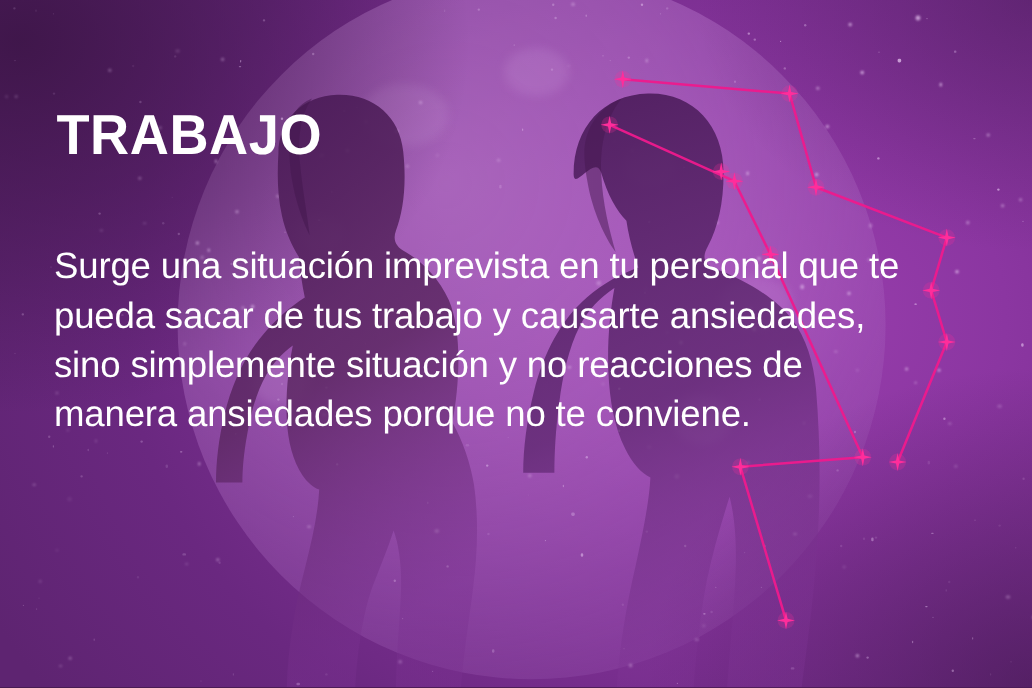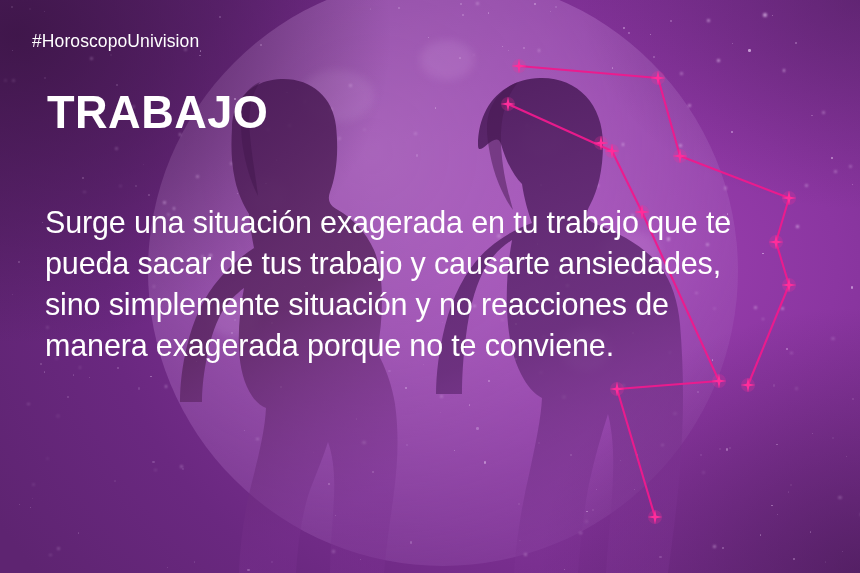--- a/index.html
+++ b/index.html
@@ -578,25 +578,24 @@
           </g>
           <g>
             <circle cx="655" cy="517" r="7" fill="#ff2d9b" opacity="0.22"></circle>
             <path d="M655.00,509.50 L656.34,515.66 L662.50,517.00 L656.34,518.34 L655.00,524.50 L653.66,518.34 L647.50,517.00 L653.66,515.66 Z" fill="#ff2d9b"></path>
           </g>
         </g>
     </svg>
   </div>
 
   <div class="content">
-    <div class="hashtag">#HoroscopoUnivision</div>
 
     <div class="headline">TRABAJO</div>
 
     <div class="body-copy" id="body-copy">
-        <span class="line">Surge una situación exagerada en tu trabajo que te</span>
+        <span class="line">Surge una situación imprevista en tu personal que te</span>
         <span class="line">pueda sacar de tus trabajo y causarte ansiedades,</span>
         <span class="line">sino simplemente situación y no reacciones de</span>
-        <span class="line">manera exagerada porque no te conviene.</span>
+        <span class="line">manera ansiedades porque no te conviene.</span>
       </div>
   </div>
 
 </div>
 
 </body></html>

